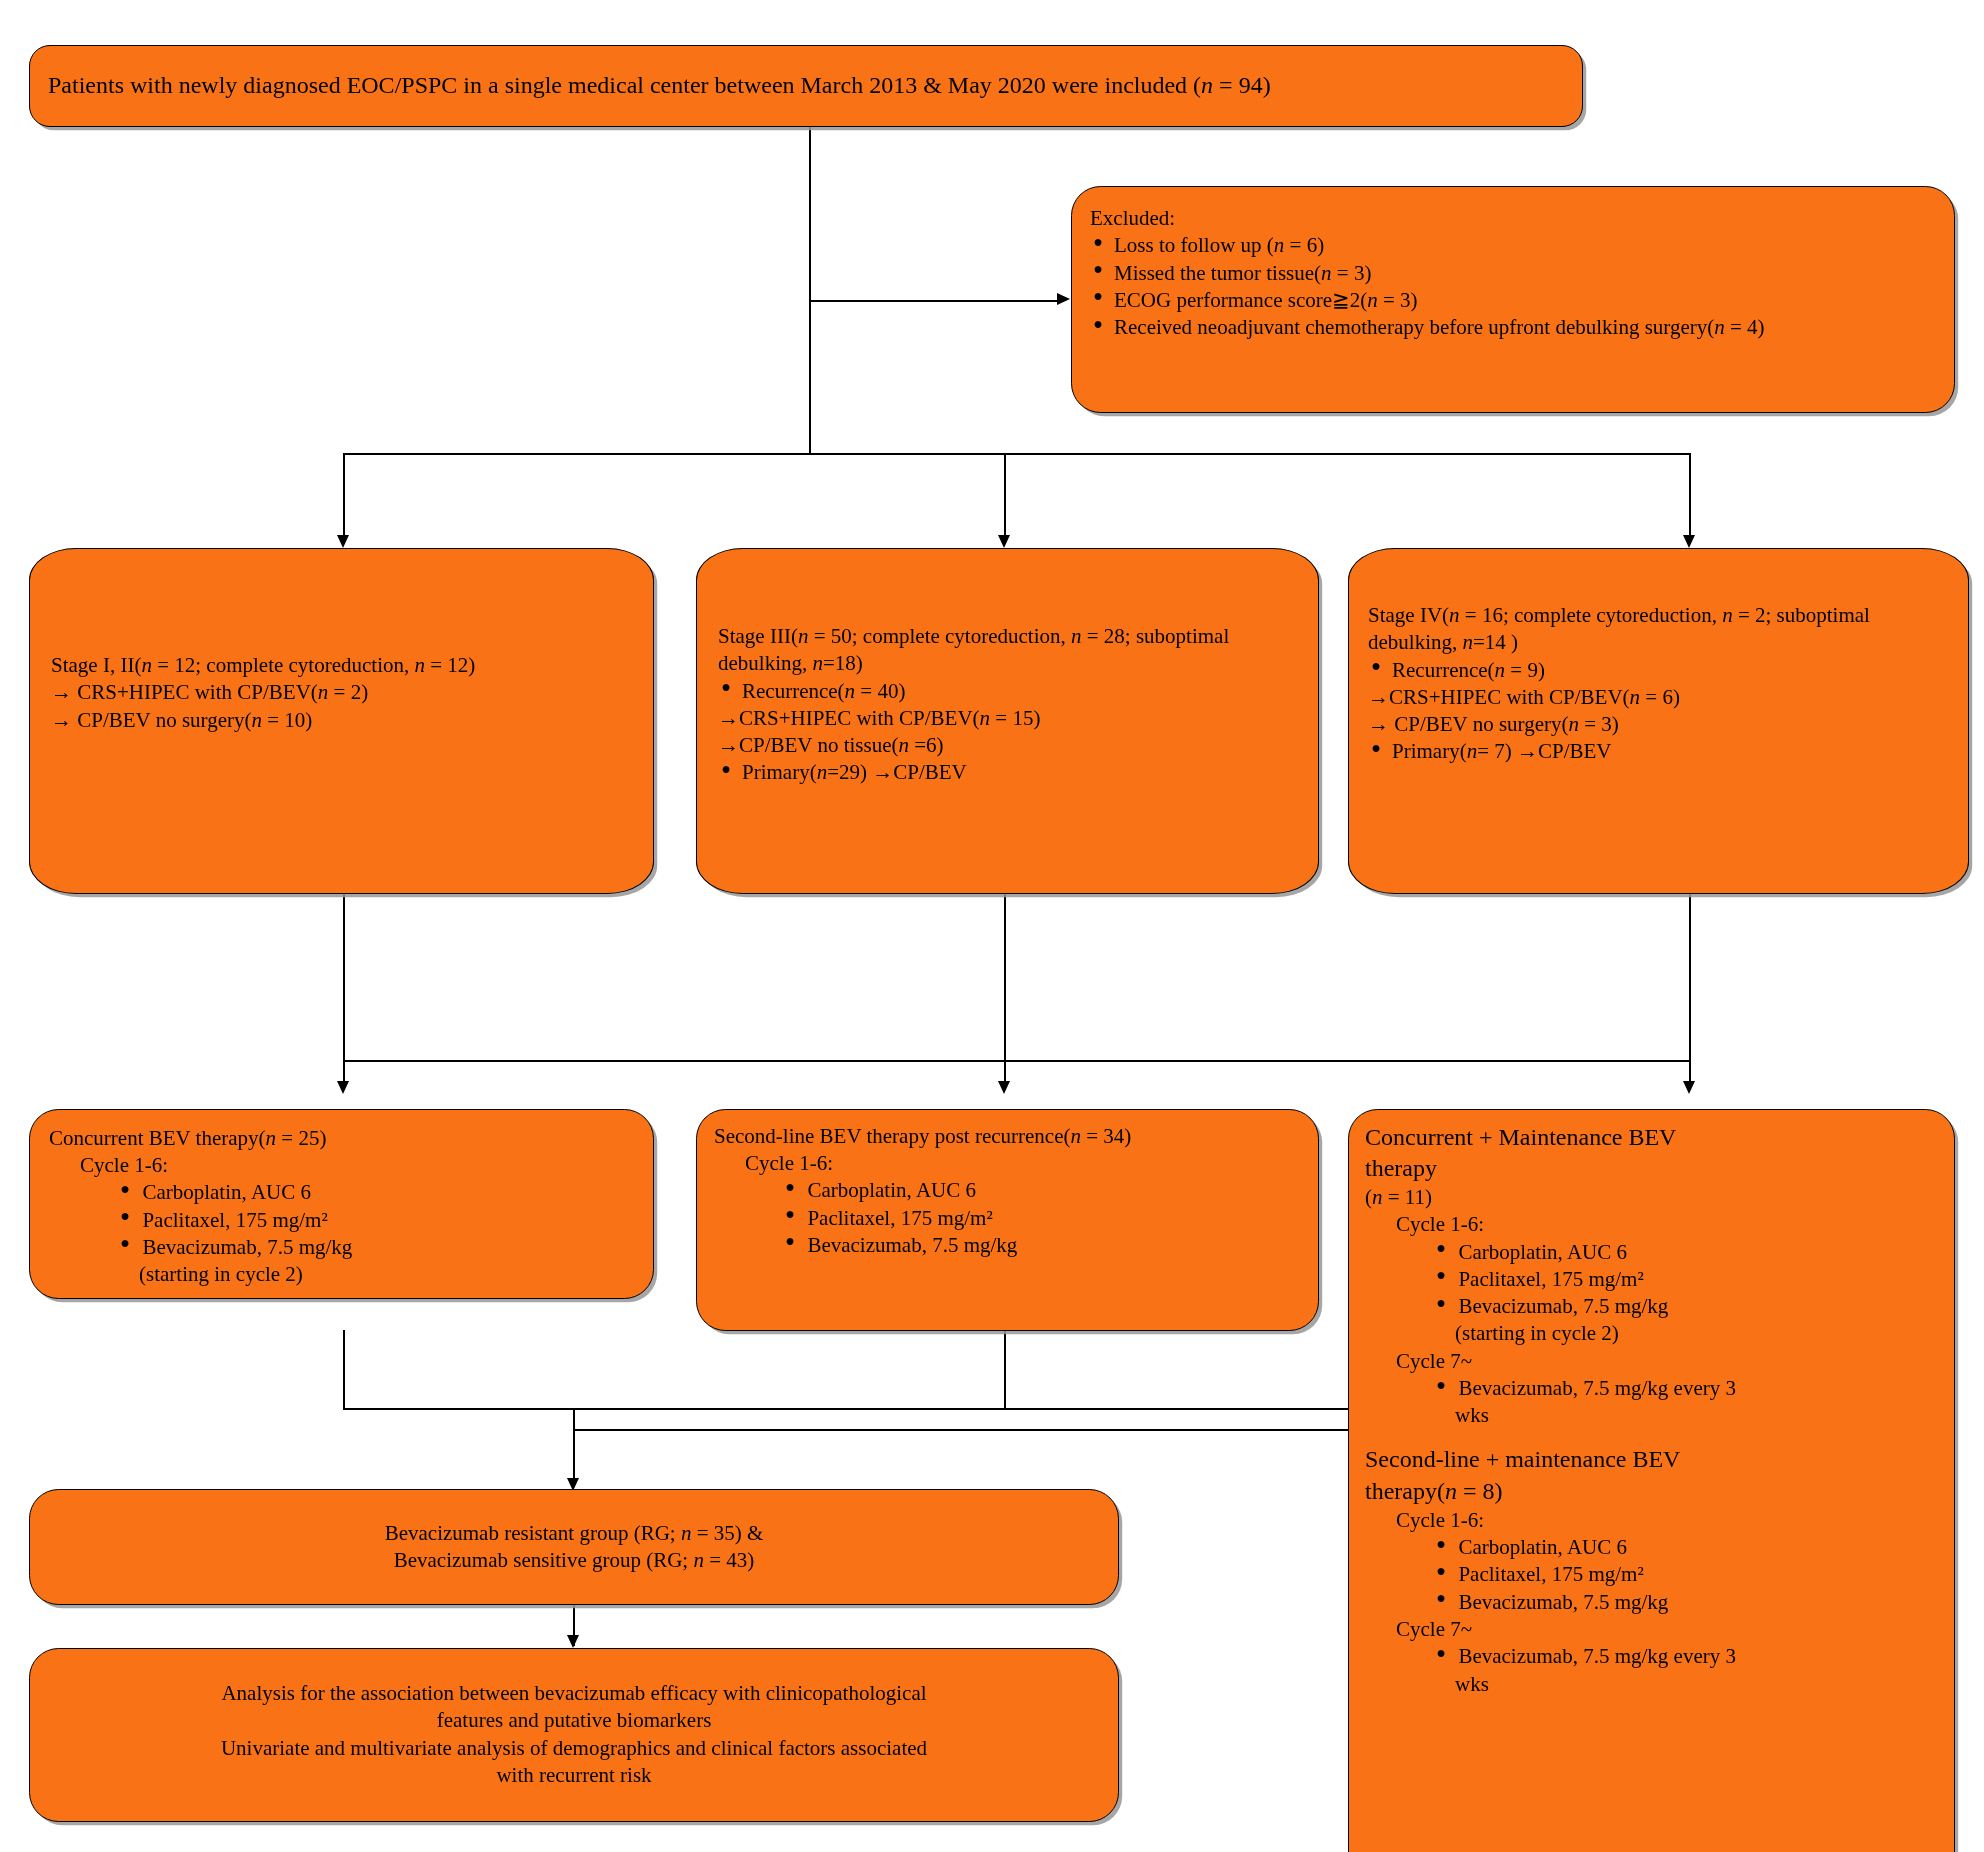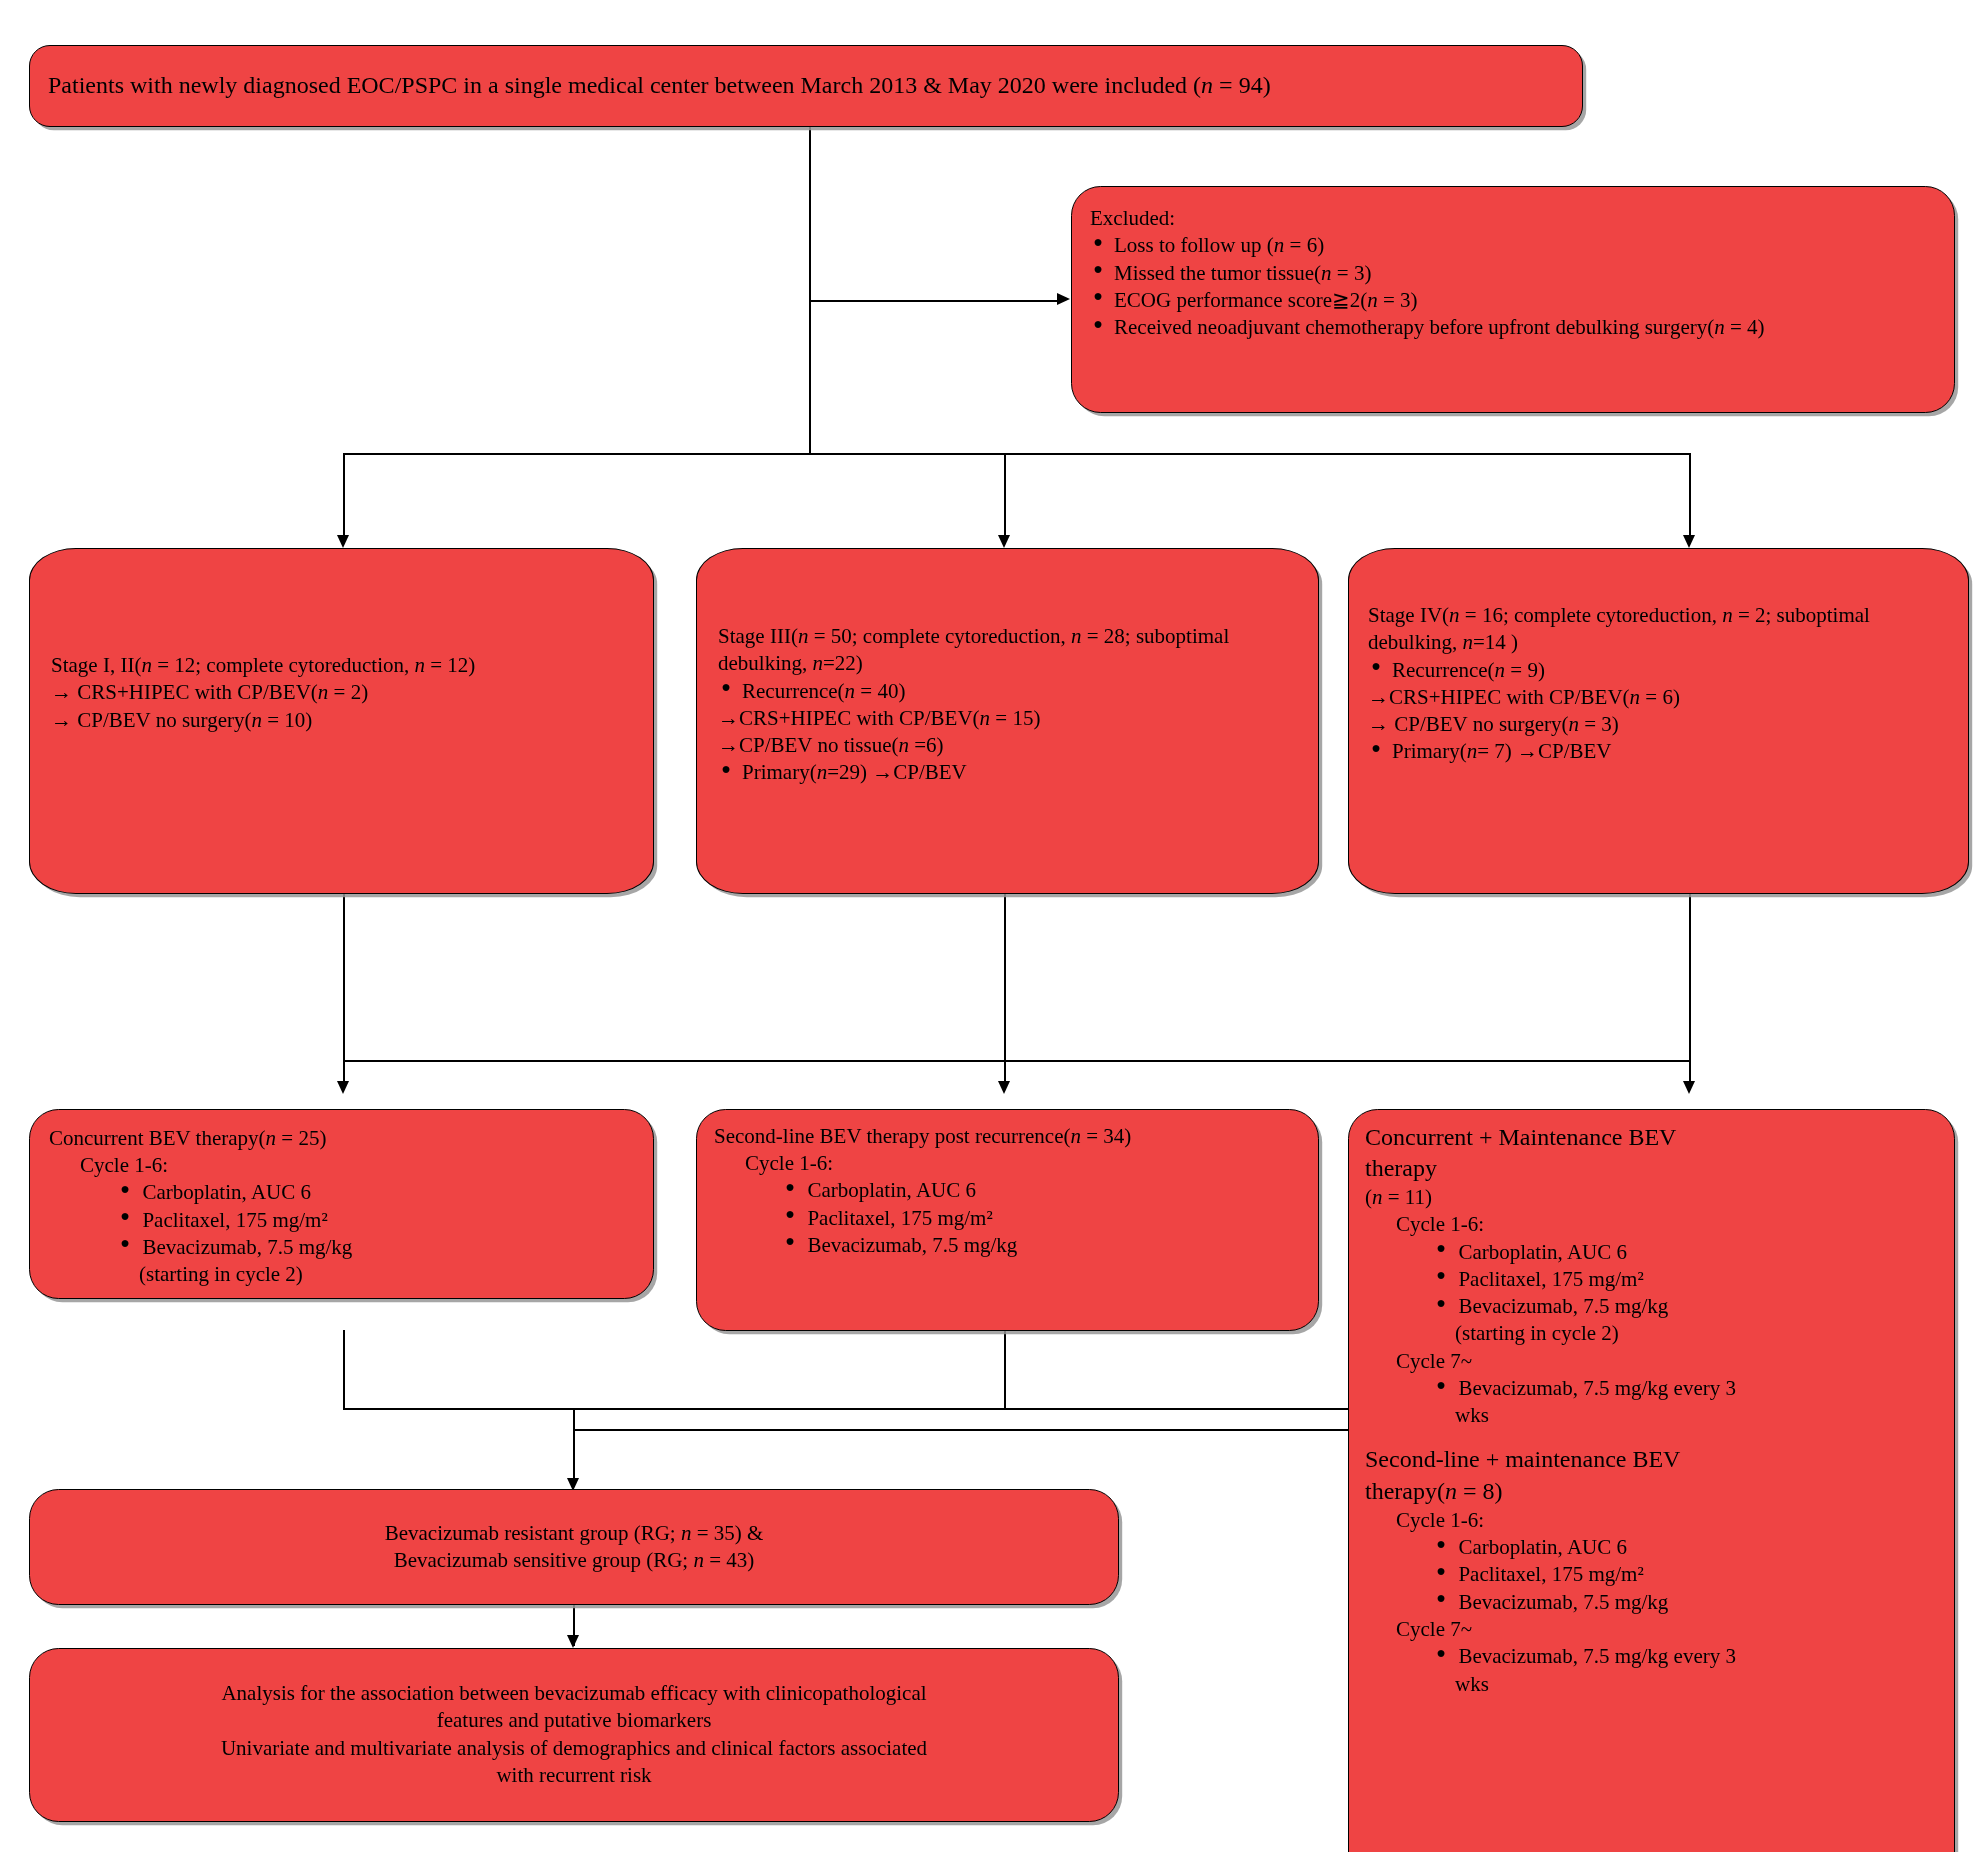--- a/index.html
+++ b/index.html
@@ -13,21 +13,21 @@
     height:1852px;
     background:#ffffff;
     overflow:hidden;
   }
   
   .box{
     position:absolute;
     box-sizing:border-box;
     border:1.6px solid #000;
     border-radius:29.6px;
-    background:#ef4444;
+    background:#f97316;
     box-shadow:3.7px 3.7px 0 -0.5px rgba(150,150,150,0.85);
     z-index:5;
   }
   .box-inner{
     position:absolute;
     left:0;right:0;
     padding:0 18px;
   }
   .box-inner.center{top:50%;transform:translateY(-50%);}
   .ln{
@@ -146,21 +146,21 @@
   <div class="box" style="left:29px;top:548px;width:625px;height:346px;border-radius:47px/32px;">
     <div class="box-inner" style="top:103px;padding:0 21px;">
       <div class="ln"><span>Stage I, II(</span><i>n</i><span> = 12; complete cytoreduction, </span><i>n</i><span> = 12)</span></div>
       <div class="ln"><span>→ CRS+HIPEC with CP/BEV(</span><i>n</i><span> = 2)</span></div>
       <div class="ln"><span>→ CP/BEV no surgery(</span><i>n</i><span> = 10)</span></div>
     </div>
   </div>
 
   <div class="box" style="left:696px;top:548px;width:623px;height:346px;border-radius:47px/32px;">
     <div class="box-inner" style="top:74px;padding:0 21px;">
-      <div class="ln"><span>Stage III(</span><i>n</i><span> = 50; complete cytoreduction, </span><i>n</i><span> = 28; suboptimal debulking, </span><i>n</i><span>=22)</span></div>
+      <div class="ln"><span>Stage III(</span><i>n</i><span> = 50; complete cytoreduction, </span><i>n</i><span> = 28; suboptimal debulking, </span><i>n</i><span>=18)</span></div>
       <div class="ln bul"><span>Recurrence(</span><i>n</i><span> = 40)</span></div>
       <div class="ln"><span>→CRS+HIPEC with CP/BEV(</span><i>n</i><span> = 15)</span></div>
       <div class="ln"><span>→CP/BEV no tissue(</span><i>n</i><span> =6)</span></div>
       <div class="ln bul"><span>Primary(</span><i>n</i><span>=29) →CP/BEV</span></div>
     </div>
   </div>
 
   <div class="box" style="left:1348px;top:548px;width:621px;height:346px;border-radius:47px/32px;">
     <div class="box-inner" style="top:53px;padding:0 19px;">
       <div class="ln"><span>Stage IV(</span><i>n</i><span> = 16; complete cytoreduction, </span><i>n</i><span> = 2; suboptimal debulking, </span><i>n</i><span>=14 )</span></div>

